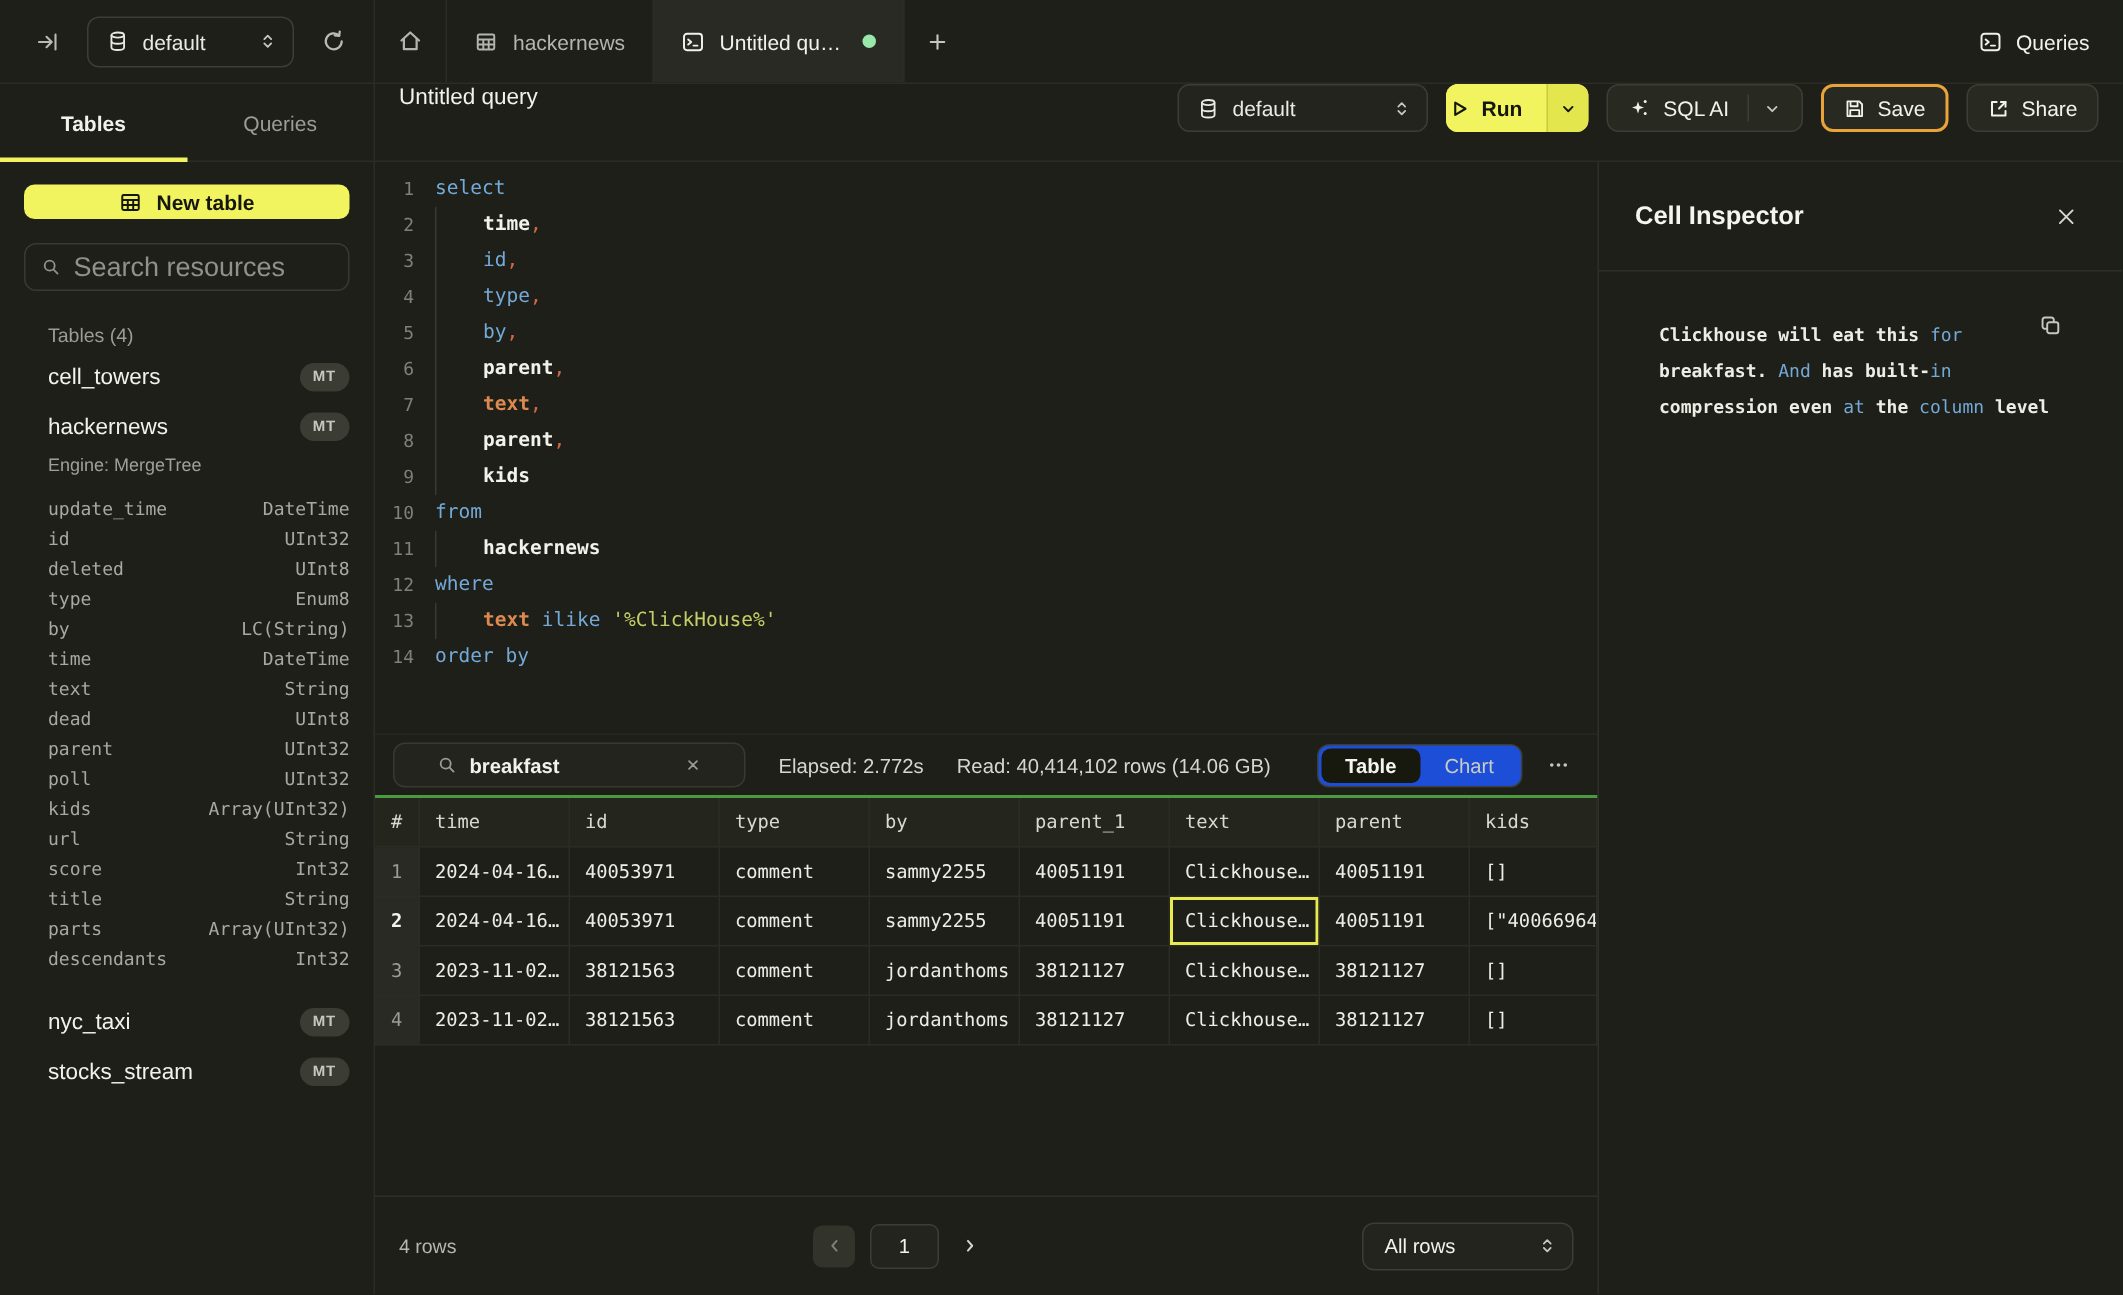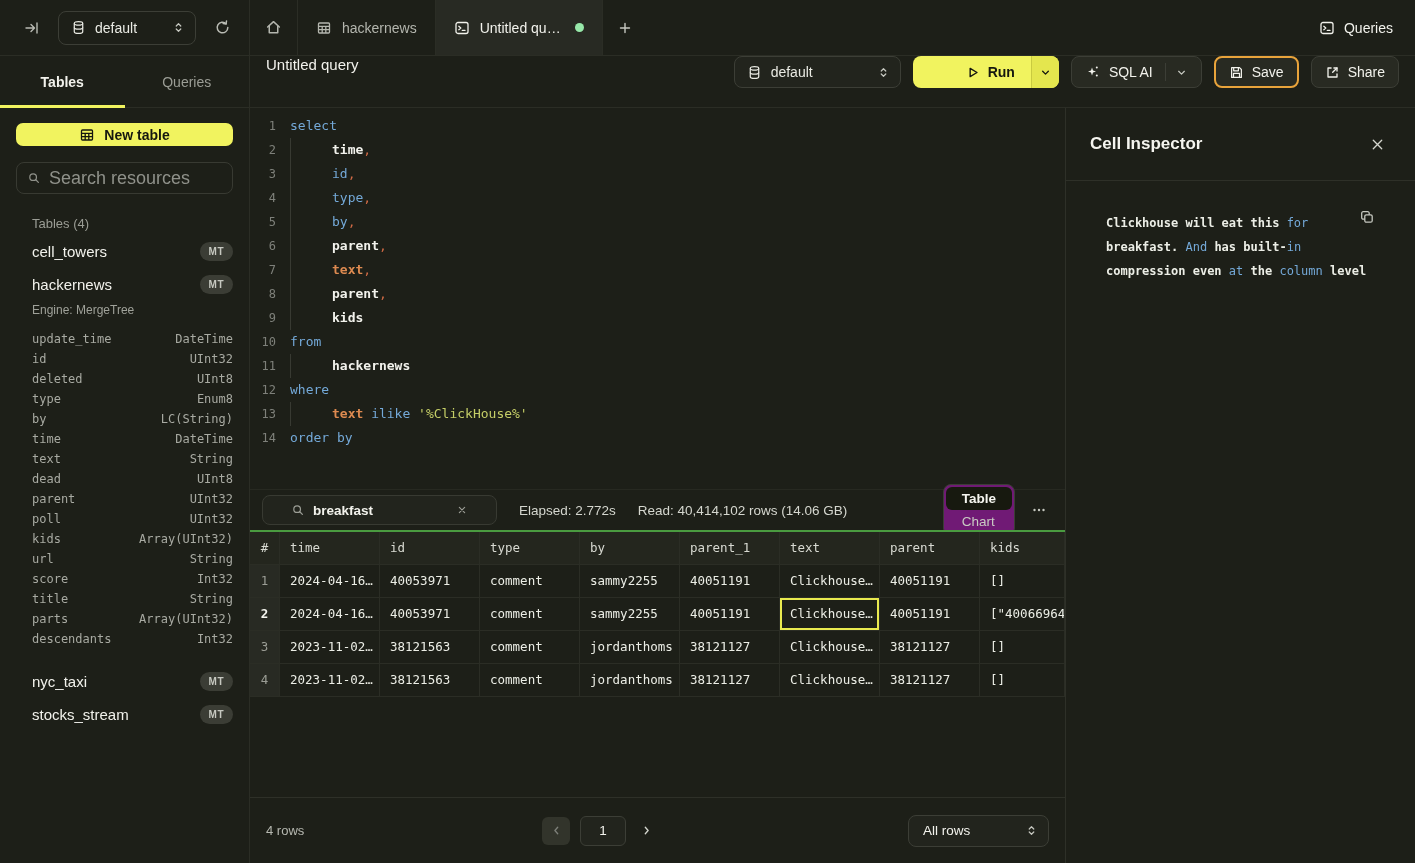--- a/index.html
+++ b/index.html
@@ -28,21 +28,21 @@
   .row2 { height:52px; flex:0 0 52px; display:flex; border-bottom:1px solid #2b2d25; }
   .side-tabs { width:250px; flex:0 0 250px; display:flex; border-right:1px solid #2b2d25; }
   .side-tab { flex:1; display:flex; align-items:center; justify-content:center; font-size:14px; color:#9b9d95; cursor:pointer; position:relative; }
   .side-tab.active { color:#f2f2ec; font-weight:bold; }
   .side-tab.active::after { content:""; position:absolute; left:0; right:0; bottom:-1px; height:3px; background:#f1f35f; }
   .q-toolbar { flex:1; display:flex; align-items:flex-start; padding:0 16px; gap:12px; }
   .q-title { font-size:15px; color:#f2f2ec; margin-right:auto; }
   .tb-select { display:flex; align-items:center; gap:9px; border:1px solid #3c3e36; border-radius:8px; height:32px; padding:0 10px 0 12px; width:167px; color:#e9eae3; background:#22241d; cursor:pointer; }
   .tb-select .spring { flex:1; }
   .run-btn { display:flex; align-items:stretch; height:32px; border-radius:8px; overflow:hidden; cursor:pointer; border:none; padding:0; background:#f1f35f; }
-  .run-main { display:flex; align-items:center; gap:8px; padding:0 16px 0 20px; background:#f1f35f; color:#15170f; font-weight:bold; font-size:14px;margin-left:32px; }
+  .run-main { display:flex; align-items:center; gap:8px; padding:0 16px 0 1px; background:#f1f35f; color:#15170f; font-weight:bold; font-size:14px; }
   .run-caret { display:flex; align-items:center; justify-content:center; width:28px; background:#e4e64e; border-left:1px solid #c9cb40; color:#15170f; }
   .ghost-btn { display:flex; align-items:center; gap:8px; height:32px; border:1px solid #3c3e36; border-radius:8px; background:#282a22; color:#f2f2ec; font-size:14px; padding:0 13px; cursor:pointer; }
   .sqlai-caret { display:flex; align-items:center; margin-left:4px; padding-left:9px; border-left:1px solid #3c3e36; color:#c6c8c0; height:18px; }
   .save-btn { border:2px solid #e8a33b; }
   
   .body { flex:1; display:flex; min-height:0; }
 
   
   .sidebar { width:250px; flex:0 0 250px; border-right:1px solid #2b2d25; padding:15px 16px 0 16px; overflow:hidden; }
   .new-table-btn { width:100%; height:23px; border:none; border-radius:7px; background:#f1f35f; color:#15170f; font-size:14px; font-weight:bold; display:flex; align-items:center; justify-content:center; gap:9px; cursor:pointer; font-family:"Liberation Sans",sans-serif; }
@@ -57,35 +57,35 @@
   .hn-cols { padding:4px 0 6px 16px; }
   .col-row { display:flex; justify-content:space-between; height:20px; align-items:center; font-family:"DejaVu Sans Mono",monospace; font-size:12px; color:#a8aaa2; }
   .tbl-item.gap { margin-top:10px; }
 
   
   .main { flex:1; display:flex; flex-direction:column; min-width:0; }
   .editor { height:382px; flex:0 0 382px; padding-top:6px; border-bottom:1px solid #272921; overflow:hidden; }
   .ed-line { display:flex; height:24px; align-items:center; }
   .ln { width:40px; flex:0 0 40px; text-align:right; padding-right:14px; color:#7e807a; font-family:"DejaVu Sans Mono",monospace; font-size:12px; }
   .code { font-family:"DejaVu Sans Mono",monospace; font-size:13px; white-space:pre; height:24px; line-height:24px; }
-  .code.ind { border-left:1px solid #383a32; padding-left:41px; }
+  .code.ind { border-left:1px solid #383a32; padding-left:31px; }
   .tk-kw { color:#74a9d8; }
   .tk-id { color:#f2f2ec; font-weight:bold; }
   .tk-tx { color:#dd8a50; font-weight:bold; }
   .tk-pc { color:#d06a45; }
   .tk-st { color:#c5ce67; }
   .tk-pl { color:#f2f2ec; }
 
   
   .res-toolbar { height:40px; flex:0 0 40px; display:flex; align-items:center; padding:0 12px; gap:22px; }
   .res-search { width:235px; height:30px; border:1px solid #383a32; border-radius:8px; display:flex; align-items:center; gap:8px; padding:0 28px; color:#9b9d95; background:#22241d; }
   .res-search input { flex:1; min-width:0; background:none; border:none; outline:none; color:#f2f2ec; font-size:13.5px; font-weight:bold; font-family:"Liberation Sans",sans-serif; }
   .stat { font-size:13.5px; color:#d5d7cf; white-space:nowrap; }
   .seg-wrap { margin-left:auto; display:flex; align-items:center; gap:10px; }
-  .seg { display:flex; border:1px solid #3c3e36; background:#701a75; border-radius:8px; padding:2px;flex-direction:column; }
+  .seg { display:flex; border:1px solid #3c3e36; background:#1d4ed8; border-radius:8px; padding:2px; }
   .seg-item { padding:4px 16px; font-size:13.5px; color:#c9cbc3; border-radius:6px; cursor:pointer; }
   .seg-item.active { background:#17190f; color:#f5f5ef; font-weight:bold; }
   .more-btn { color:#c6c8c0; background:none; border:none; font-size:16px; cursor:pointer; padding:2px 6px; letter-spacing:1px; }
 
   
   .green-line { height:2px; background:#4a9b40; flex:0 0 2px; }
   .tgrid { display:grid; grid-template-columns:30px 100px 100px 100px 100px 100px 100px 100px minmax(0,1fr); }
   .hc, .tcell { height:33px; line-height:32px; font-family:"DejaVu Sans Mono",monospace; font-size:12.5px; padding:0 0 0 10px; border-right:1px solid #2b2d25; border-bottom:1px solid #2b2d25; white-space:nowrap; overflow:hidden; }
   .hc { background:#24261e; color:#d8dad2; }
   .hc.num { text-align:center; padding:0; }

